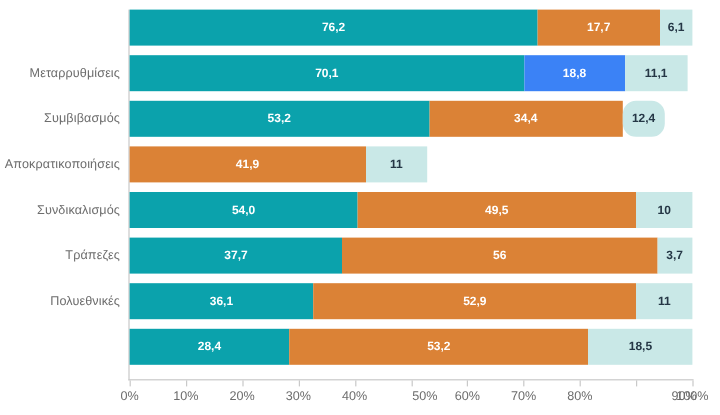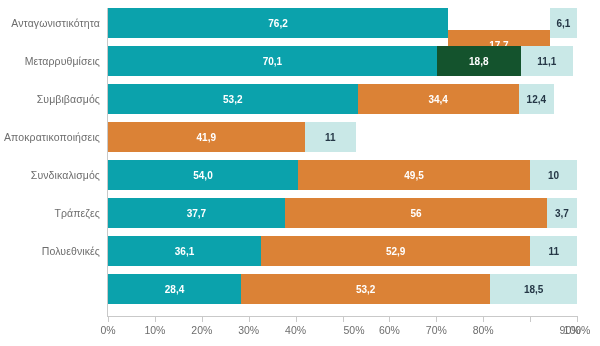--- a/index.html
+++ b/index.html
@@ -107,55 +107,54 @@
 </style>
 </head>
 <body>
 
 <div id="chart-root">
 
   <div class="y-axis-line"></div>
   <div class="x-axis-line"></div>
 
   <div class="cat-labels">
-      <div class="cat-label" style="top: 0px;">Ανταγωνιστικότητα</div>
       <div class="cat-label" style="top: 38px;">Μεταρρυθμίσεις</div>
       <div class="cat-label" style="top: 76px;">Συμβιβασμός</div>
       <div class="cat-label" style="top: 114px;">Αποκρατικοποιήσεις</div>
       <div class="cat-label" style="top: 152px;">Συνδικαλισμός</div>
       <div class="cat-label" style="top: 190px;">Τράπεζες</div>
       <div class="cat-label" style="top: 228px;">Πολυεθνικές</div>
     </div>
 
   <div class="plot-area">
       <div class="bar-row" style="top: 0px;">
         <div class="seg seg-0" style="width: 357.378px; background: rgb(11, 162, 172);">76,2</div>
-        <div class="seg seg-1" style="width: 107px; background: rgb(219, 130, 54); margin-top: 22px;">17,7</div>
+        <div class="seg seg-1" style="width: 107px; background: rgb(219, 130, 54);">17,7</div>
         <div class="seg seg-2" style="width: 28.609px; background: rgb(201, 232, 231);">6,1</div>
       </div>
       <div class="bar-row" style="top: 38px;">
         <div class="seg seg-0" style="width: 328.769px; background: rgb(11, 162, 172);">70,1</div>
-        <div class="seg seg-1" style="width: 84px; background: #14532d;">18,8</div>
+        <div class="seg seg-1" style="width: 84px; background: #3b82f6;">18,8</div>
         <div class="seg seg-2" style="width: 52.059px; background: rgb(201, 232, 231);">11,1</div>
       </div>
       <div class="bar-row" style="top: 76px;">
         <div class="seg seg-0" style="width: 249.508px; background: rgb(11, 162, 172);">53,2</div>
         <div class="seg seg-1" style="width: 161.336px; background: rgb(219, 130, 54);">34,4</div>
-        <div class="seg seg-2" style="width: 35px; background: rgb(201, 232, 231);">12,4</div>
+        <div class="seg seg-2" style="width: 35px; background: rgb(201, 232, 231); border-radius: 11px;">12,4</div>
       </div>
       <div class="bar-row" style="top: 114px;">
         <div class="seg seg-1" style="width: 196.511px; background: rgb(219, 130, 54);">41,9</div>
         <div class="seg seg-2" style="width: 51.59px; background: rgb(201, 232, 231);">11</div>
       </div>
       <div class="bar-row" style="top: 152px;">
         <div class="seg seg-0" style="width: 189.945px; background: rgb(11, 162, 172);">54,0</div>
         <div class="seg seg-1" style="width: 232.155px; background: rgb(219, 130, 54);">49,5</div>
         <div class="seg seg-2" style="width: 46.9px; background: rgb(201, 232, 231);">10</div>
       </div>
-      <div class="bar-row" style="top: 190px;">
+      <div class="bar-row" style="top: 190px; justify-content: center;">
         <div class="seg seg-0" style="width: 176.813px; background: rgb(11, 162, 172);">37,7</div>
         <div class="seg seg-1" style="width: 262.64px; background: rgb(219, 130, 54);">56</div>
         <div class="seg seg-2" style="width: 29.078px; background: rgb(201, 232, 231);">3,7</div>
       </div>
       <div class="bar-row" style="top: 228px;">
         <div class="seg seg-0" style="width: 169.309px; background: rgb(11, 162, 172);">36,1</div>
         <div class="seg seg-1" style="width: 298px; background: rgb(219, 130, 54);">52,9</div>
         <div class="seg seg-2" style="width: 51.59px; background: rgb(201, 232, 231);">11</div>
       </div>
       <div class="bar-row" style="top: 266px;">

